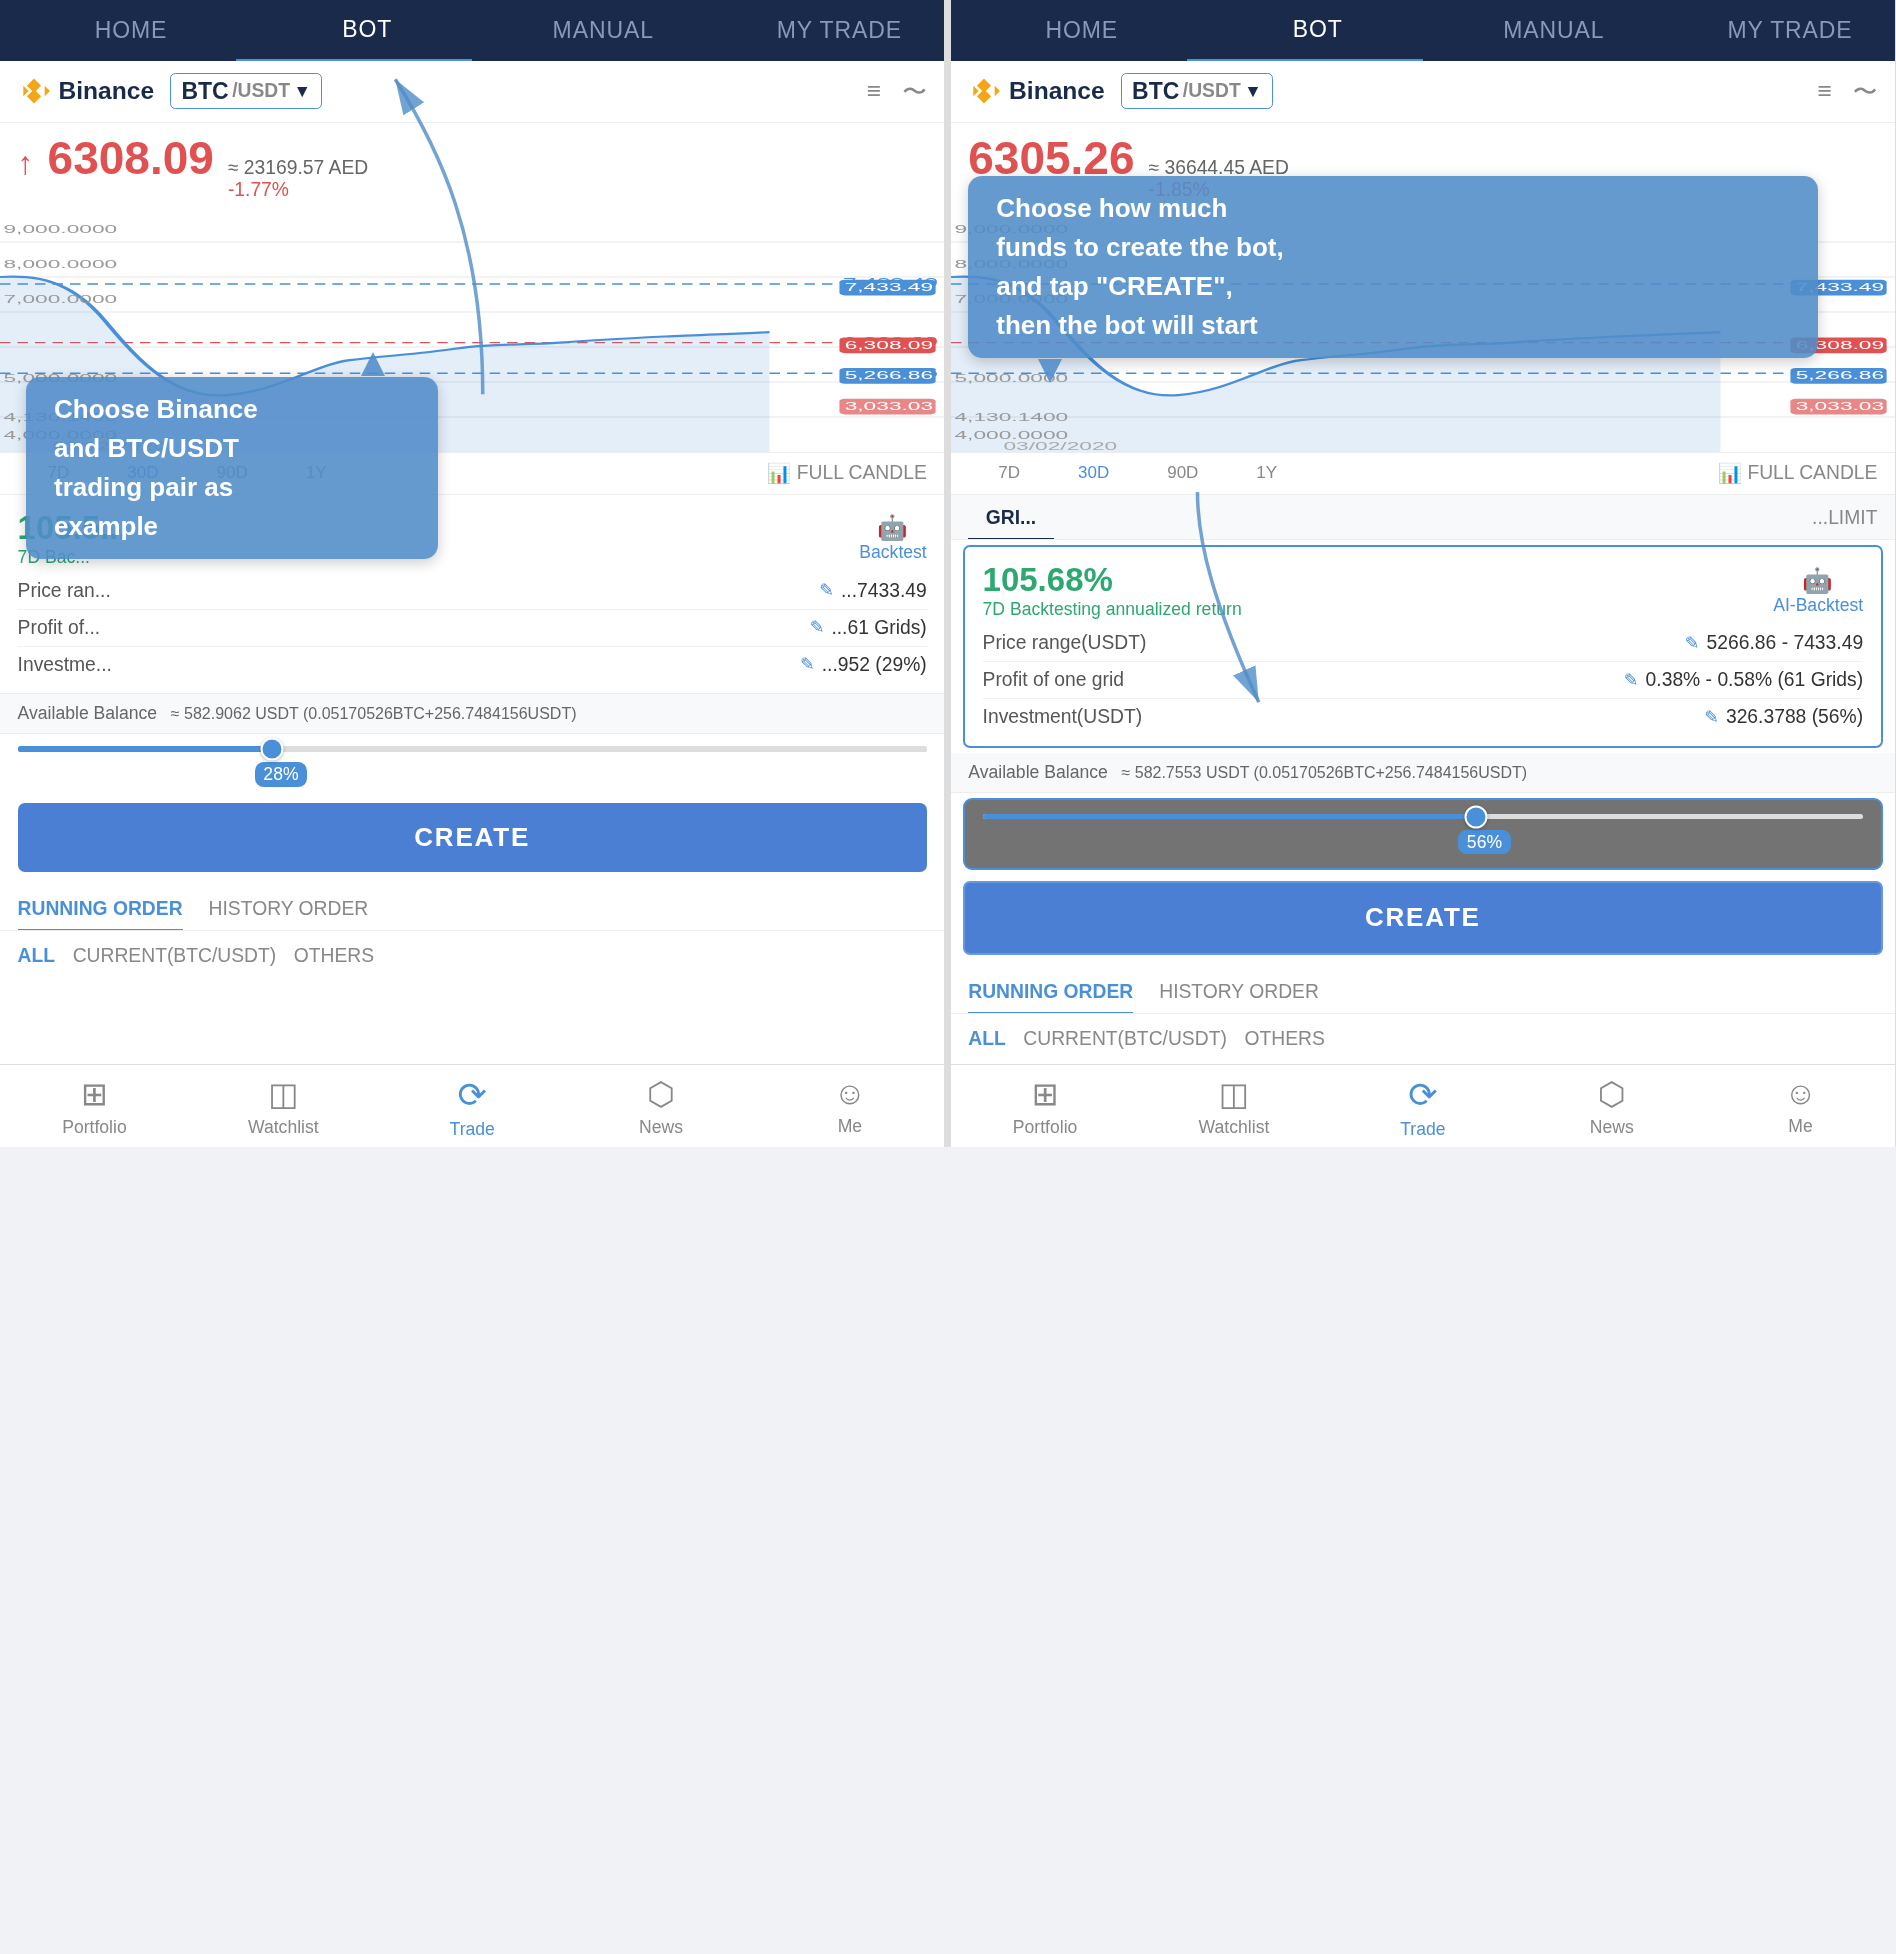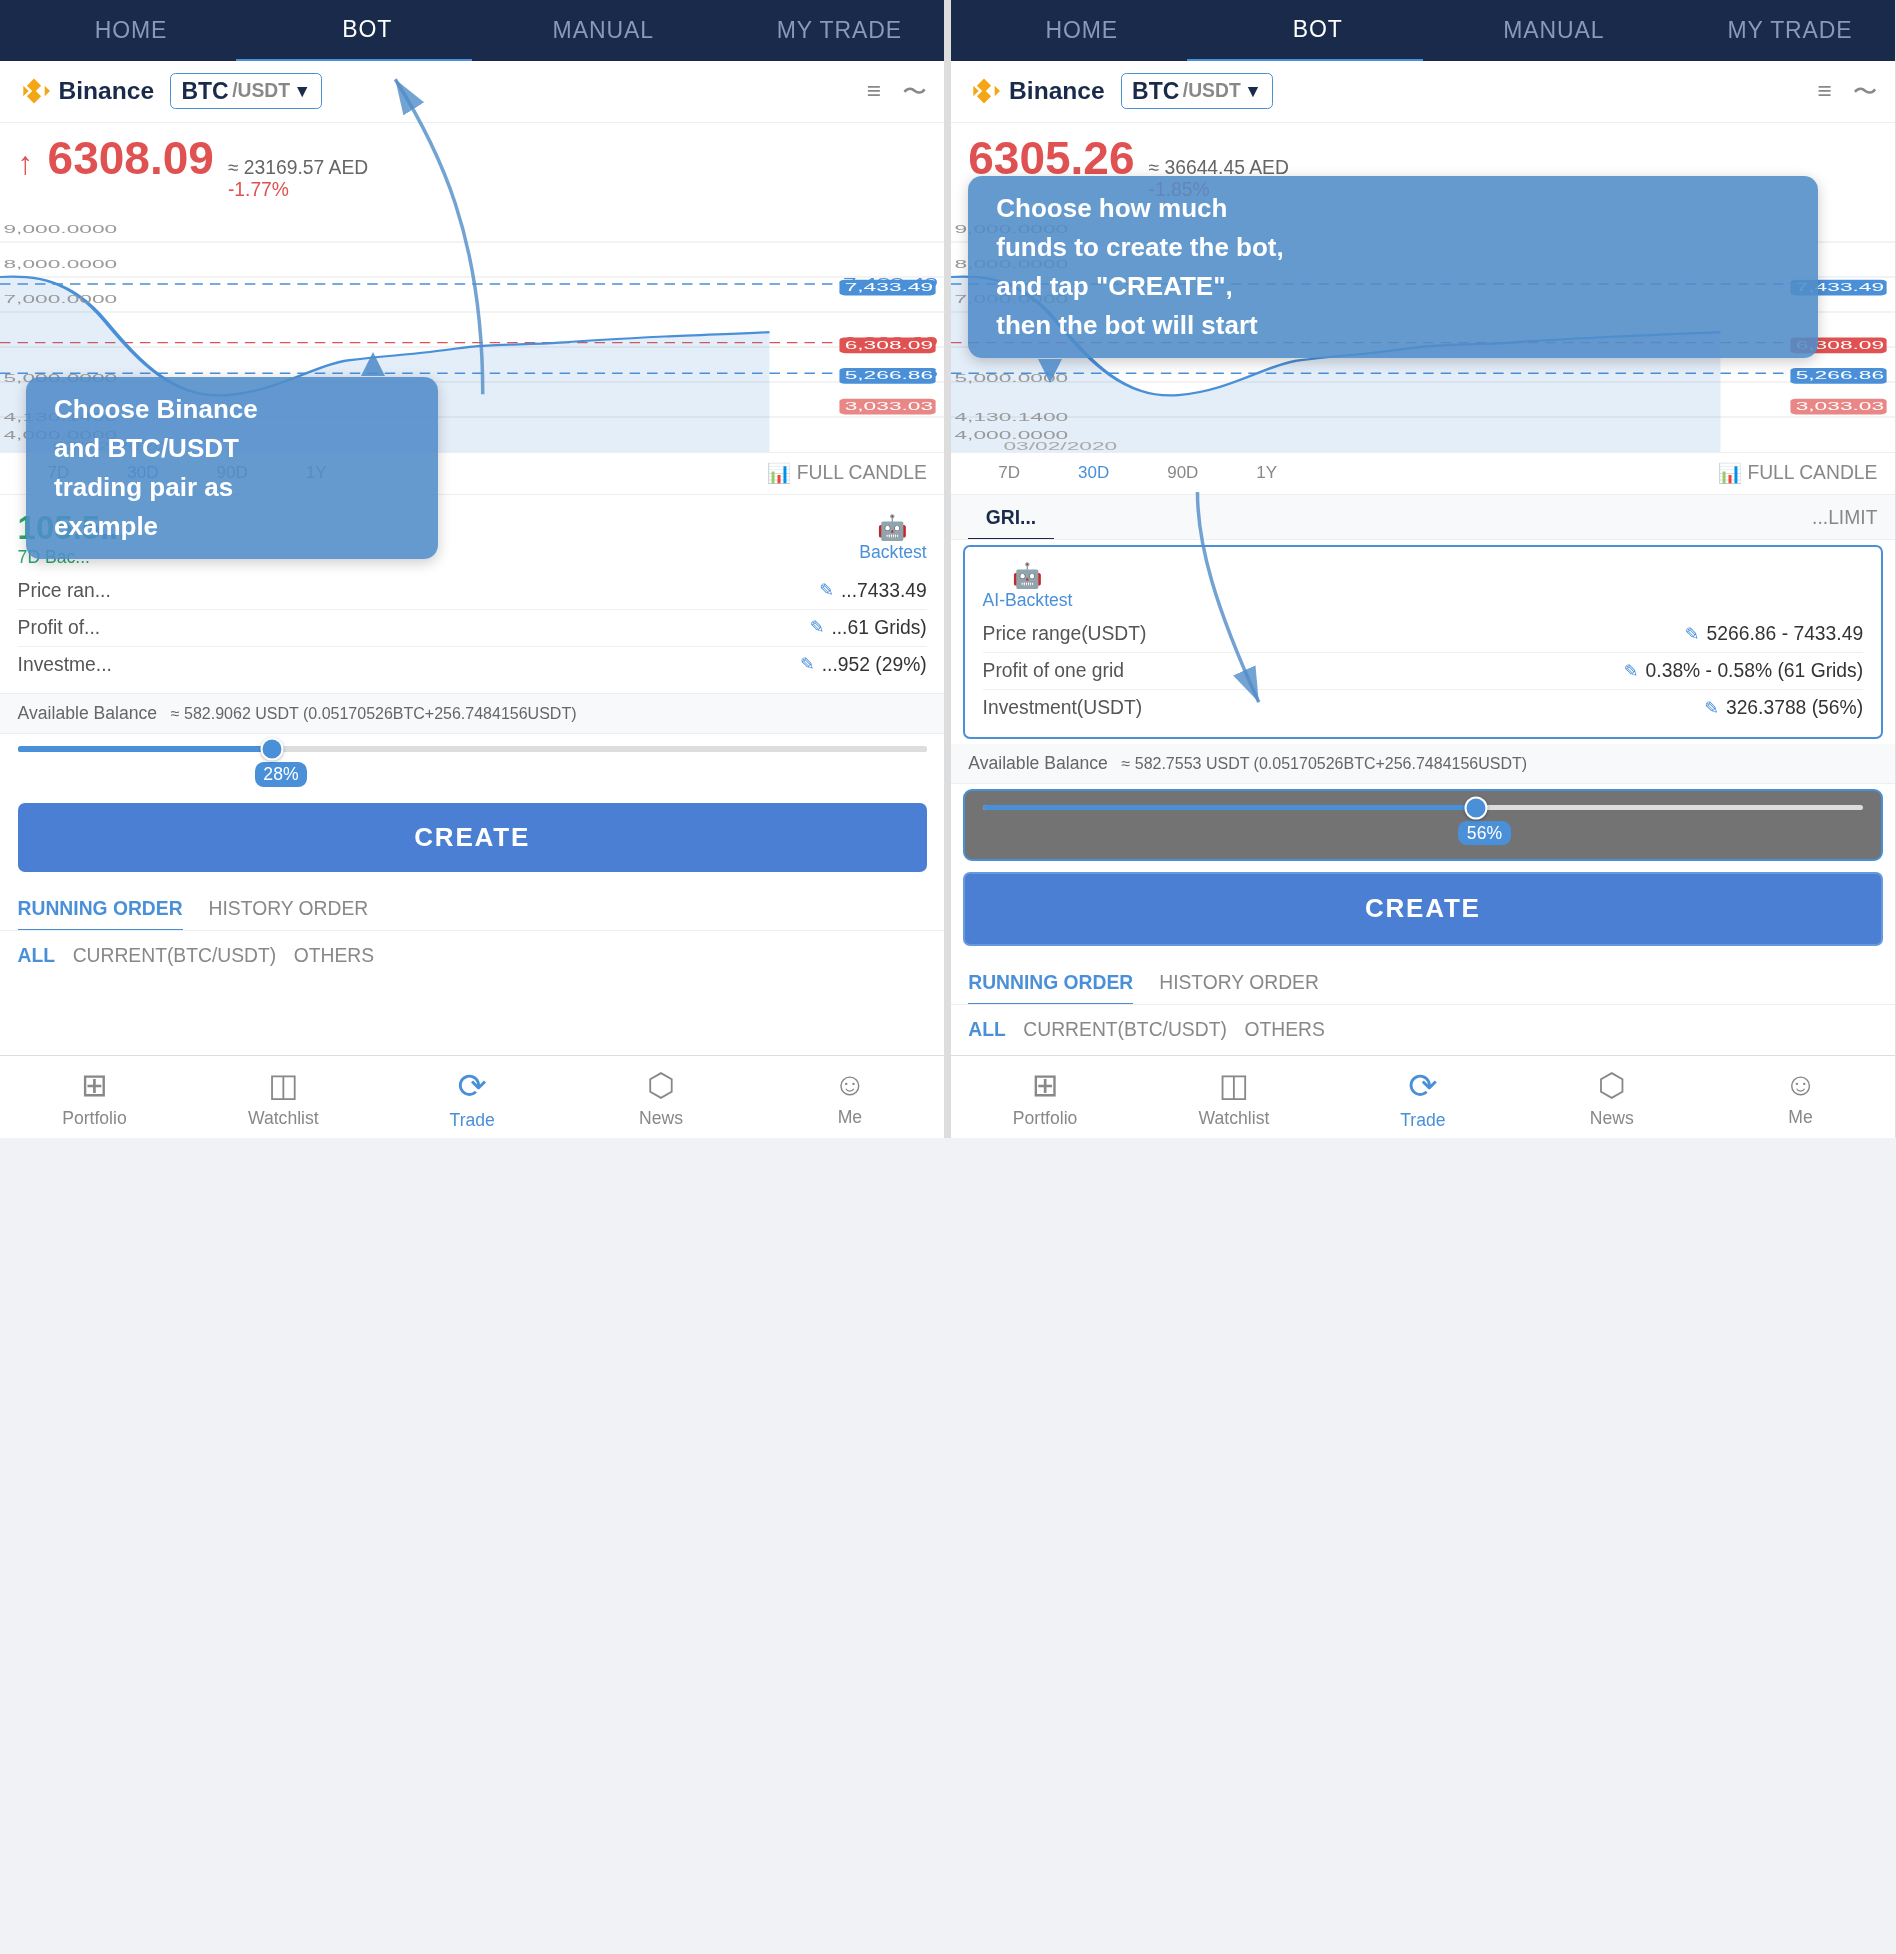--- a/index.html
+++ b/index.html
@@ -689,20 +689,24 @@
     </div>
 
     <div class="grid-tabs">
       <span class="grid-tab active">GRI...</span>
       <div class="grid-tab-spacer"></div>
       <span class="limit-text">...LIMIT</span>
     </div>
 
     <div class="stats-box stats-box-highlighted">
       <div class="stats-return-row">
+        <div>
+          <div class="return-pct">105.68%</div>
+          <div class="return-label">7D Backtesting annualized return</div>
+        </div>
         <div class="ai-backtest-btn">
           <span class="ai-icon">🤖</span>
           <span>AI-Backtest</span>
         </div>
       </div>
       <div class="stats-row">
         <span class="stats-label">Price range(USDT)</span>
         <span class="stats-value">
           <span class="edit-icon">✎</span>
           <span>5266.86 - 7433.49</span>

